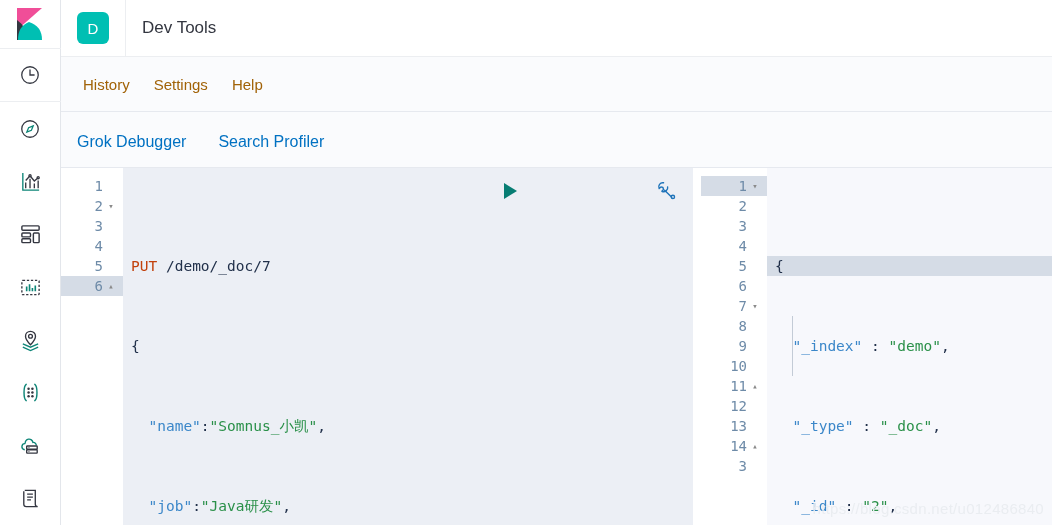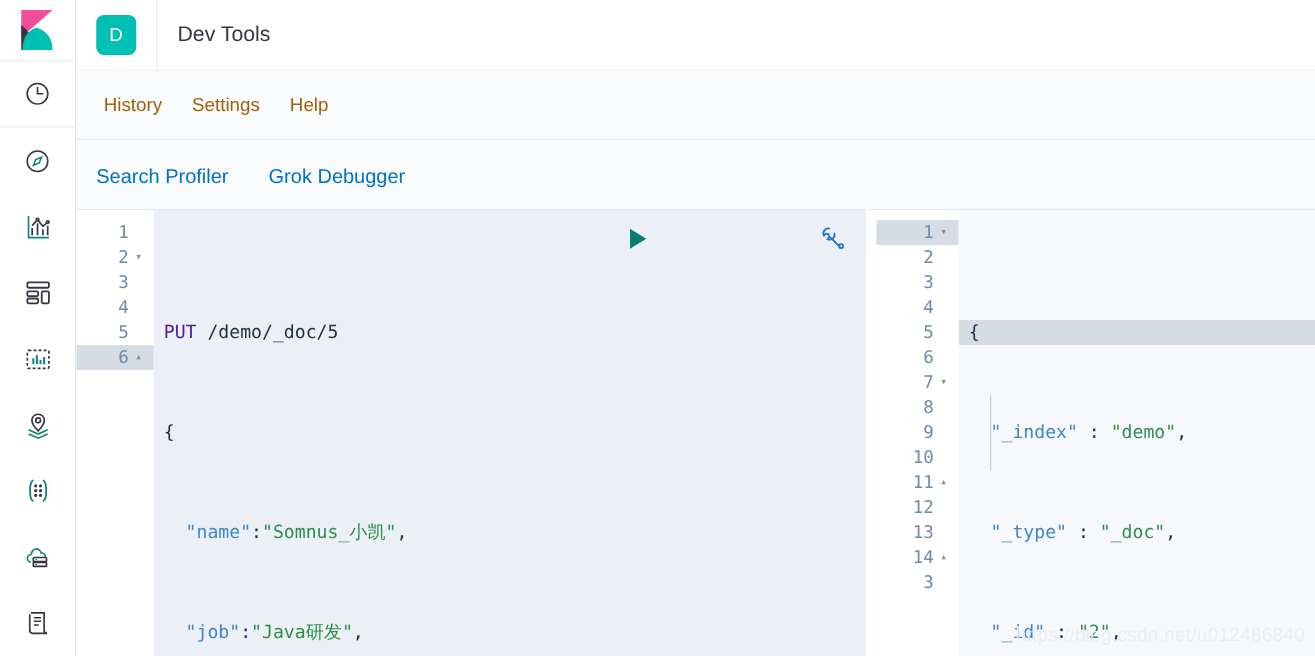--- a/index.html
+++ b/index.html
@@ -146,21 +146,21 @@
     white-space: pre;
     position: relative;
     overflow: hidden;
   }
   .code .row { height: 20px; padding-left: 8px; position: relative; }
   .code .row.active { background: #d5dce6; }
 
   .req-code-bg { background: #eceff5; }
   .res-code-bg { background: #f7f8fc; }
 
-  .tok-method { color: #4c1d95; }
+  .tok-method { color: #c2410c; }
   .tok-url     { color: #21304a; }
   .tok-punct   { color: #21304a; }
   .tok-key     { color: #3b87c9; }
   .tok-str     { color: #2a9049; }
   .tok-colon   { color: #21304a; }
 
   .guideline {
     position: absolute; width: 1px; background: #c3cbd6;
   }
 
@@ -283,22 +283,22 @@
       <div class="app-title">Dev Tools</div>
     </div>
 
     <div class="navbar">
       <div class="navlink">History</div>
       <div class="navlink">Settings</div>
       <div class="navlink">Help</div>
     </div>
 
     <div class="tabbar">
+      <div class="tab">Grok Debugger</div>
       <div class="tab">Search Profiler</div>
-      <div class="tab">Grok Debugger</div>
     </div>
 
     <div class="console">
 
       <div class="pane-request">
 
         <div class="gutter req">
           <div class="ln">
             <span class="num">1</span>
               <span class="fold"></span>
@@ -334,21 +334,21 @@
             </span>
             <span class="btn">
               <svg width="21" height="21" viewBox="0 0 24 24" fill="none" stroke="#1f74ba" stroke-width="1.6">
                 <path d="M8.6 3.2 A4.6 4.6 0 0 0 3.6 9.8 L5.6 7.9 L7.9 8.6 L8.6 10.9 L6.7 12.9 A4.6 4.6 0 0 0 13.3 7.9" stroke-linejoin="round" stroke-linecap="round"></path>
                 <path d="M9.8 11.6 L18 19.8" stroke-linecap="round"></path>
                 <circle cx="19.3" cy="19.3" r="1.9"></circle>
               </svg>
             </span>
           </div>
 
-          <div class="row"><span class="tok-method">PUT</span><span class="tok-url"> </span><span class="tok-url">/demo/_doc/5</span></div>
+          <div class="row"><span class="tok-method">PUT</span><span class="tok-url"> </span><span class="tok-url">/demo/_doc/7</span></div>
 
           <div class="row"><span class="tok-punct">{</span></div>
 
           <div class="row">  <span class="tok-key">"name"</span><span class="tok-colon">:</span><span class="tok-str">"Somnus_小凯"</span><span class="tok-punct">,</span></div>
 
           <div class="row">  <span class="tok-key">"job"</span><span class="tok-colon">:</span><span class="tok-str">"Java研发"</span><span class="tok-punct">,</span></div>
 
           
 
           

